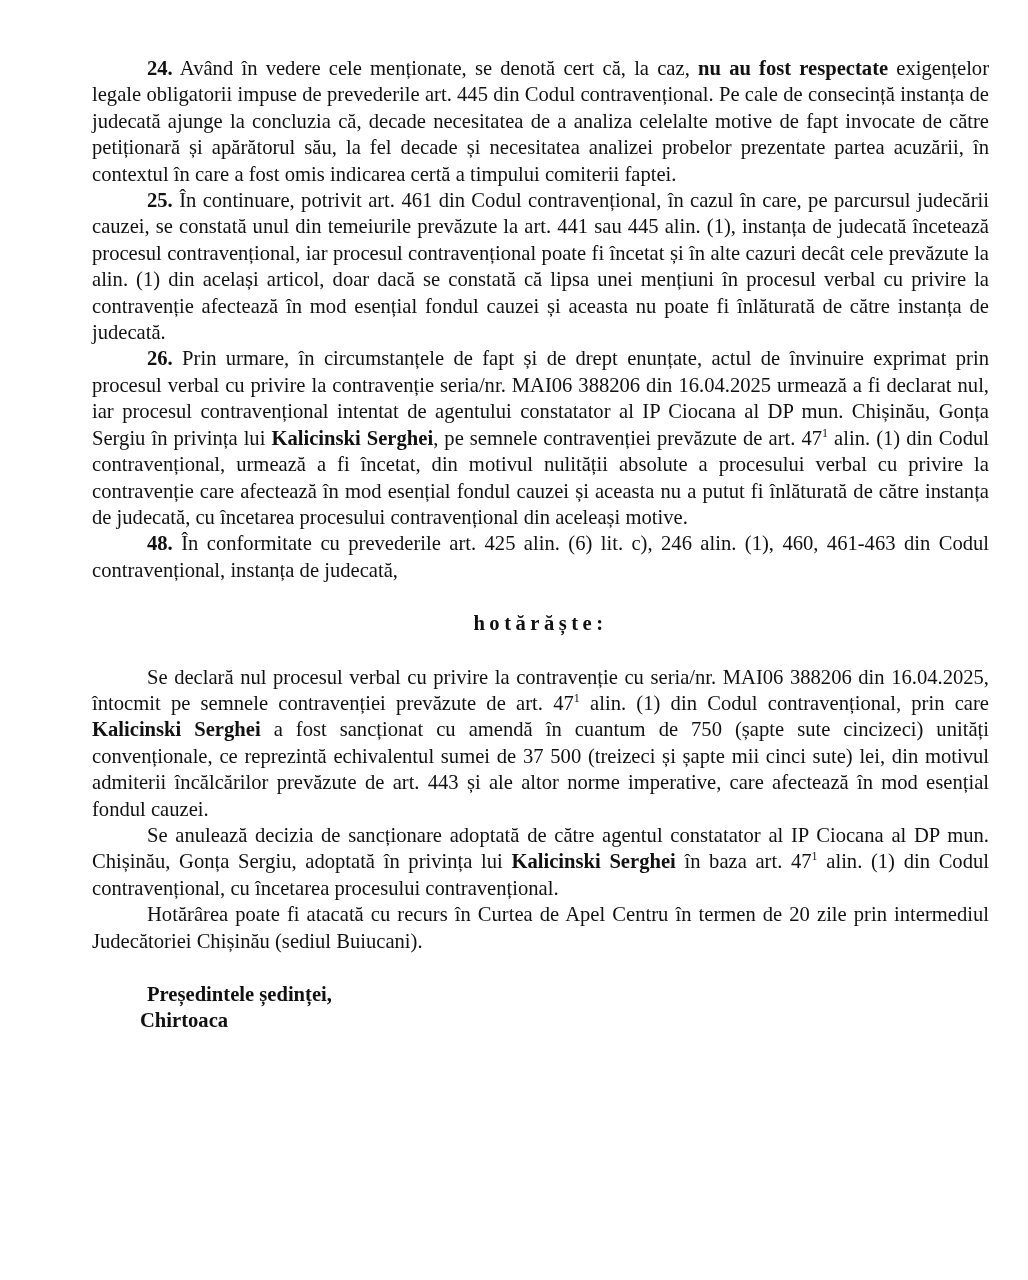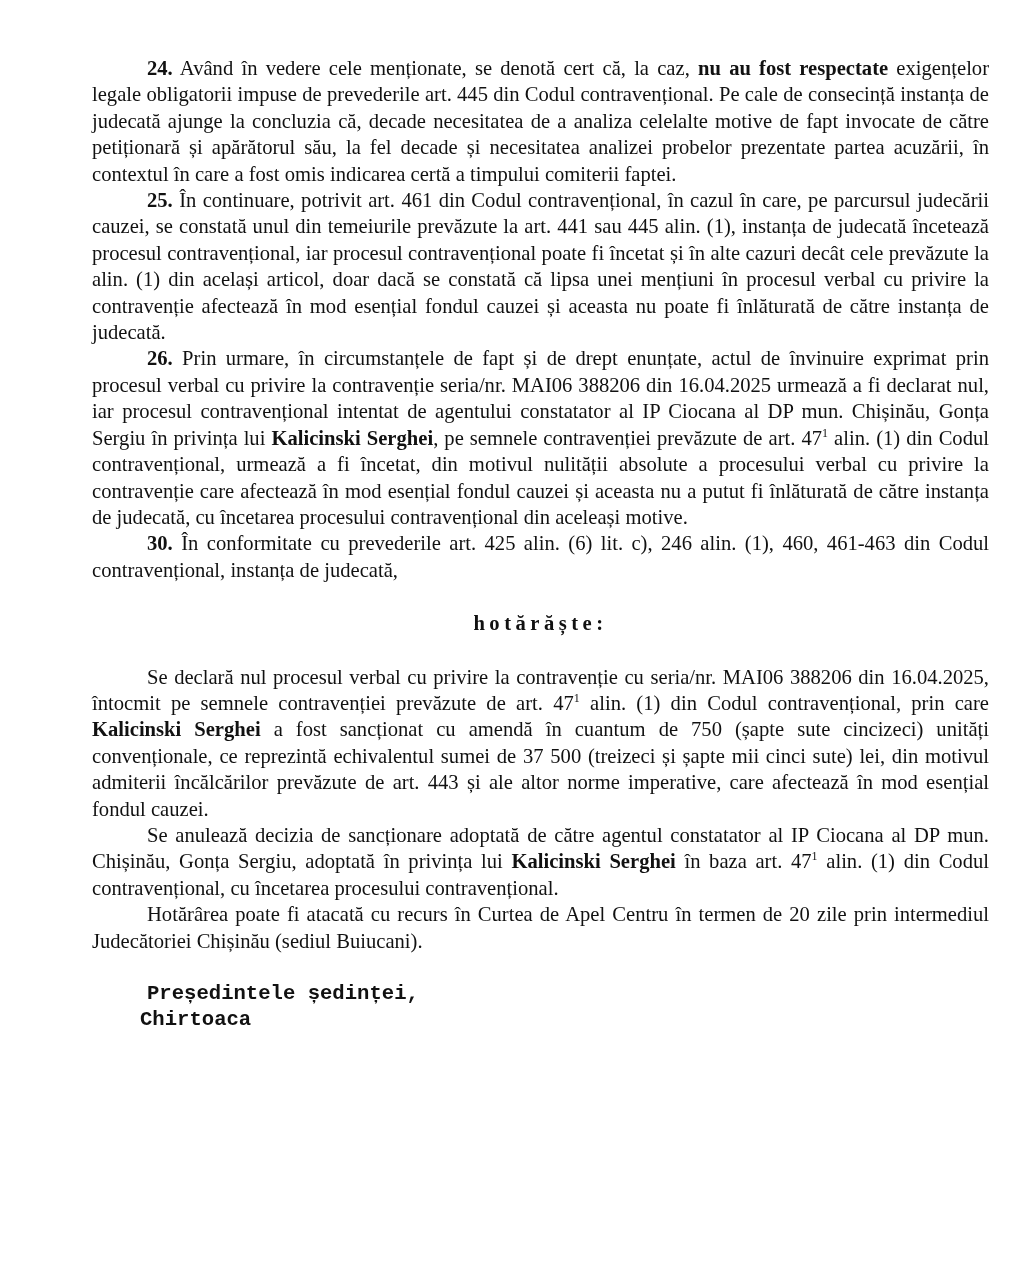--- a/index.html
+++ b/index.html
@@ -11,37 +11,37 @@
   }
   .page p { margin: 0; }
   .indent { text-indent: 55px; }
   .num { font-weight: bold; }
   b { font-weight: bold; font-family: Liberation Serif, serif; }
   i { font-style: italic; }
   sup { font-size: 12px; line-height: 0; vertical-align: 8px; }
   .heading { text-align: center; font-weight: bold; letter-spacing: 4.5px; margin: 27px 0 27px 0 !important; }
   .sig { font-weight: bold; text-align: left; }
   .sig-wrap { margin-top: 27px; }
-  .sig-row { position: relative; padding-left: 55px; height: 26.4px; font-family: Liberation Mono, monospace; }
+  .sig-row { position: relative; padding-left: 55px; height: 26.4px; }
   .sig-right { position: absolute; left: 766px; top: 0; }
   .sig-last { padding-left: 0; margin-left: 48px; }
 </style>
 </head>
 <body>
 
 <div class="page">
 
 
   <p class="indent"><span class="num">24.</span><span> Având în vedere cele menționate, se denotă cert că, la caz, </span><b>nu au fost respectate</b><span> exigențelor legale obligatorii impuse de prevederile art. 445 din Codul contravențional. Pe cale de consecință instanța de judecată ajunge la concluzia că, decade necesitatea de a analiza celelalte motive de fapt invocate de către petiționară și apărătorul său, la fel decade și necesitatea analizei probelor prezentate partea acuzării, în contextul în care a fost omis indicarea certă a timpului comiterii faptei.</span></p>
 
   <p class="indent"><span class="num">25.</span><span> În continuare, potrivit art. 461 din Codul contravențional, în cazul în care, pe parcursul judecării cauzei, se constată unul din temeiurile prevăzute la art. 441 sau  445 alin. (1), instanța de judecată încetează procesul contravențional, iar procesul contravențional poate fi încetat și în alte cazuri decât cele prevăzute la alin. (1) din același articol, doar dacă se constată că lipsa unei mențiuni în procesul verbal cu privire la contravenție afectează în mod esențial fondul cauzei și aceasta nu poate fi înlăturată de către instanța de judecată.</span></p>
 
   <p class="indent"><span class="num">26.</span><span> Prin urmare, în circumstanțele de fapt și de drept enunțate, actul de învinuire exprimat prin procesul verbal cu privire la contravenție seria/nr. MAI06 388206 din 16.04.2025 urmează a fi declarat nul, iar procesul contravențional intentat de agentului constatator al IP Ciocana al DP mun. Chișinău, Gonța Sergiu în privința lui </span><b>Kalicinski Serghei</b><span>, pe semnele contravenției prevăzute de art. 47</span><sup>1</sup><span> alin. (1) din Codul contravențional, urmează a fi încetat, din motivul nulității absolute a procesului verbal cu privire la contravenție care afectează în mod esențial fondul cauzei și aceasta nu a putut fi înlăturată de către instanța de judecată, cu încetarea procesului contravențional din aceleași motive.</span></p>
 
-  <p class="indent"><span class="num">30.</span><span> În conformitate cu prevederile art. 425 alin. (6) lit. c), 246 alin. (1), 460, 461-463 din Codul contravențional, instanța de judecată,</span></p>
+  <p class="indent"><span class="num">48.</span><span> În conformitate cu prevederile art. 425 alin. (6) lit. c), 246 alin. (1), 460, 461-463 din Codul contravențional, instanța de judecată,</span></p>
 
   <p class="heading">hotărăște:</p>
 
 
   <p class="indent"><span>Se declară nul procesul verbal cu privire la contravenție cu seria/nr. MAI06 388206 din 16.04.2025, întocmit pe semnele contravenției prevăzute de art. 47</span><sup>1</sup><span> alin. (1) din Codul contravențional, prin care </span><b>Kalicinski Serghei</b><span> a fost sancționat cu amendă în cuantum de 750 (șapte sute cincizeci) unități convenționale, ce reprezintă echivalentul sumei de 37 500 (treizeci și șapte mii cinci sute) lei, din motivul admiterii încălcărilor prevăzute de art. 443 și ale altor norme imperative, care afectează în mod esențial fondul cauzei.</span></p>
 
   <p class="indent"><span>Se anulează decizia de sancționare adoptată de către agentul constatator al IP Ciocana al DP mun. Chișinău, Gonța Sergiu, adoptată în privința lui </span><b>Kalicinski Serghei</b><span> în baza art. 47</span><sup>1</sup><span> alin. (1) din Codul contravențional, cu încetarea procesului contravențional.</span></p>
 
   <p class="indent"><span>Hotărârea poate fi atacată cu recurs în Curtea de Apel Centru în termen de 20 zile prin intermediul Judecătoriei Chișinău (sediul Buiucani).</span></p>
 

